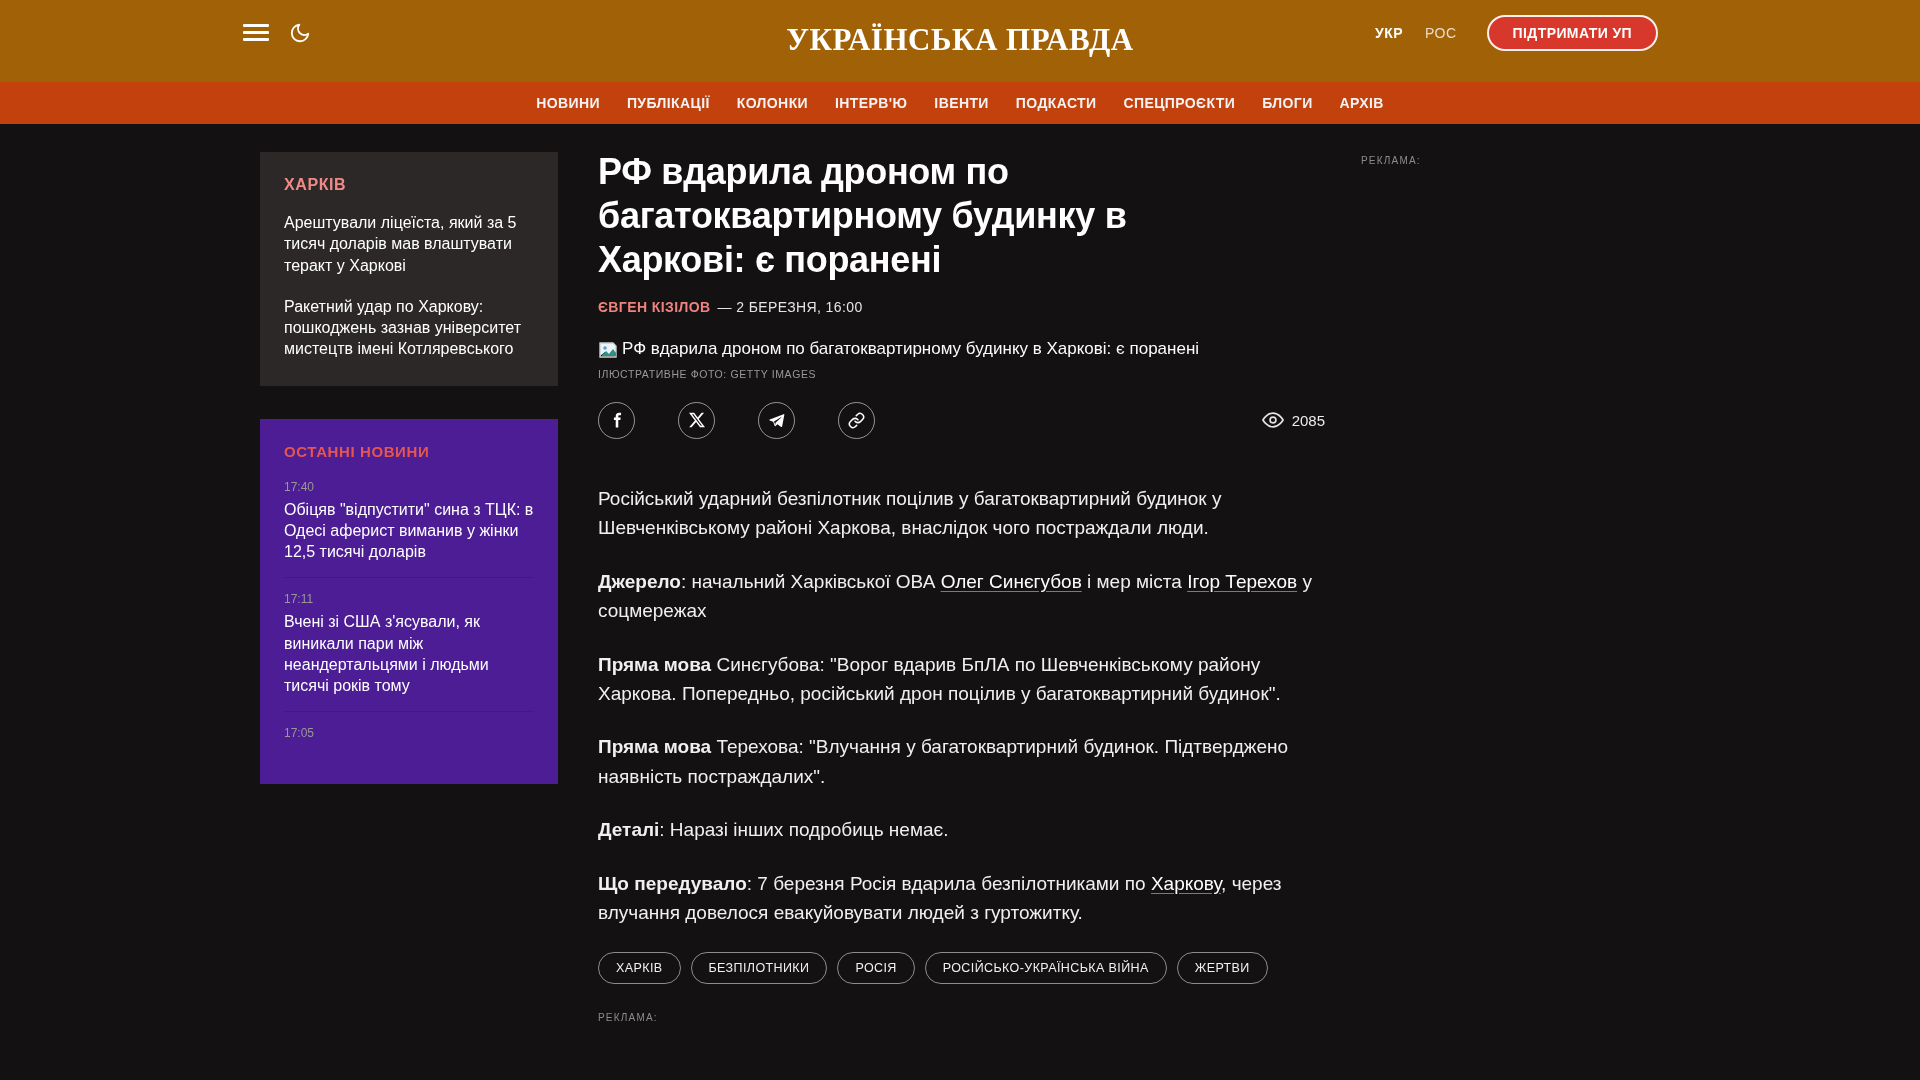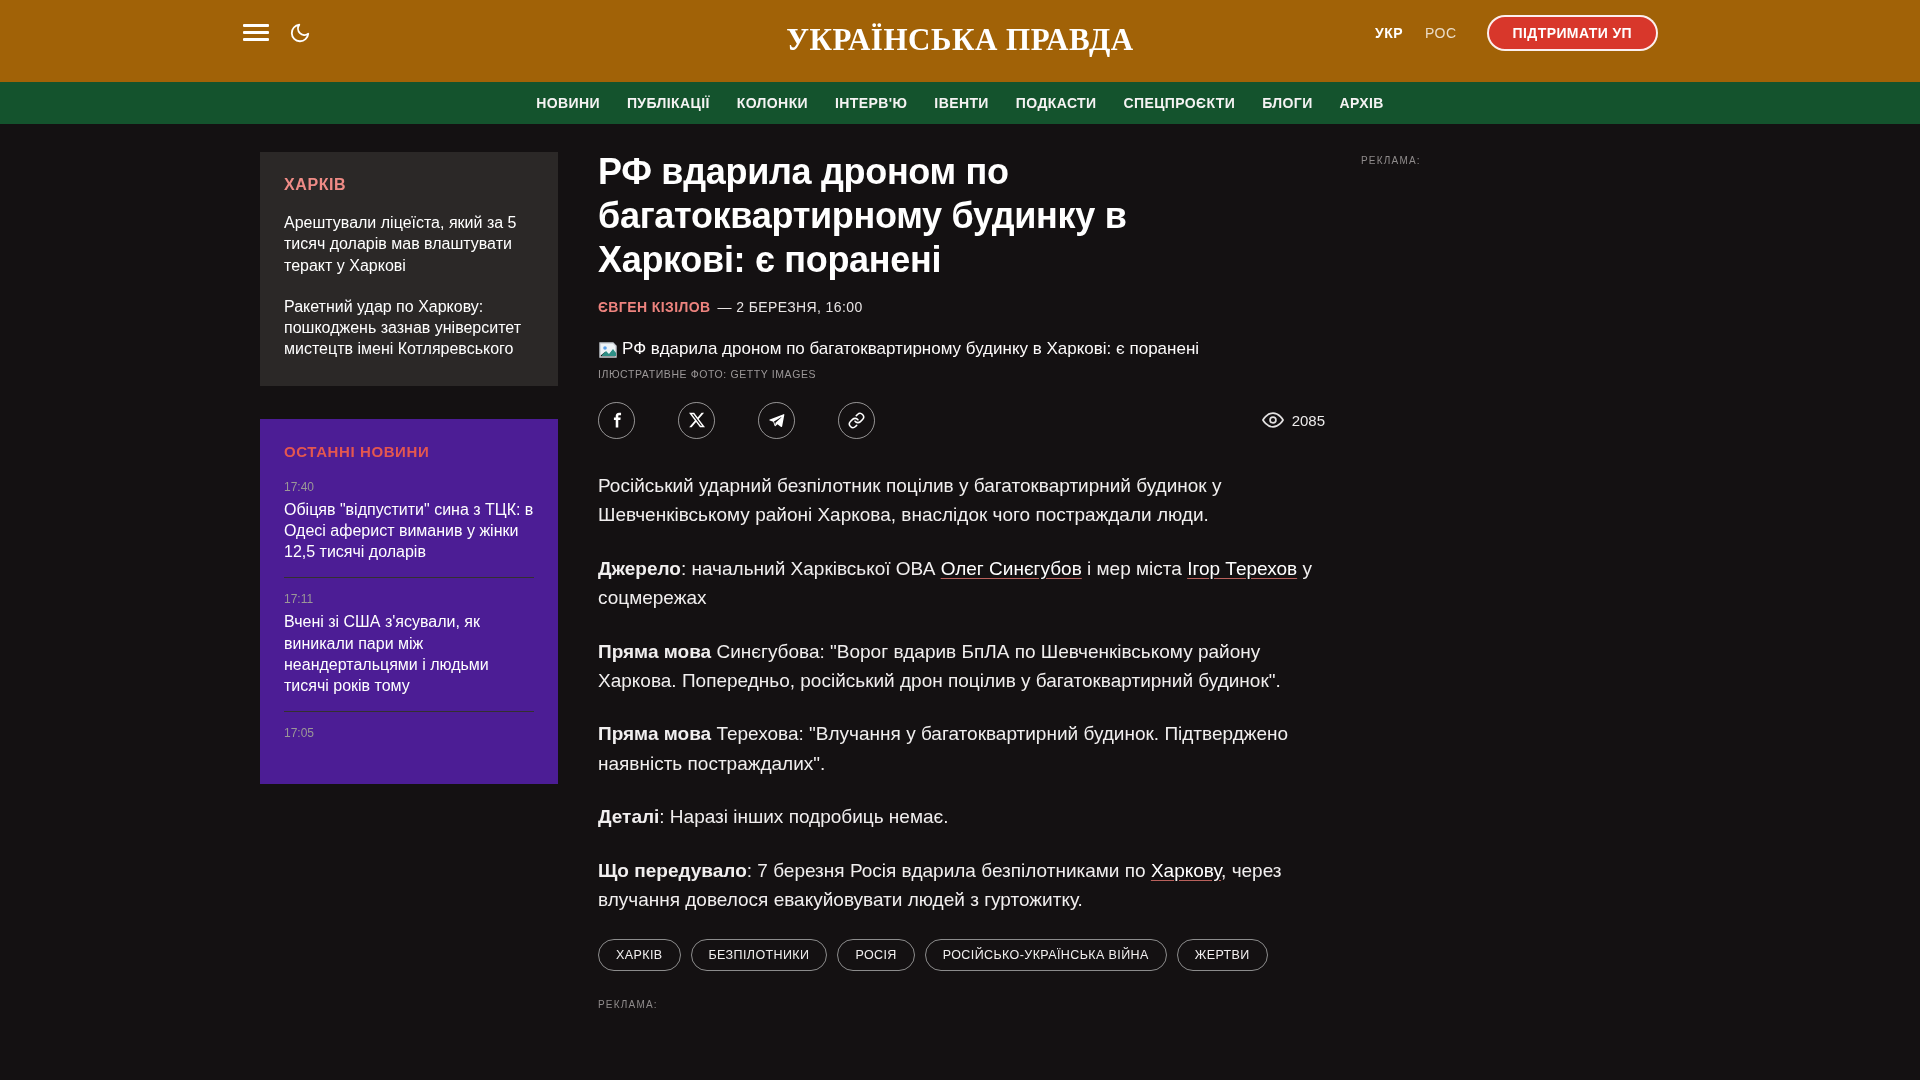--- a/index.html
+++ b/index.html
@@ -13,21 +13,21 @@
   .hamburger { width:26px; height:17px; display:flex; flex-direction:column; justify-content:space-between; }
   .hamburger span { display:block; height:3.2px; width:100%; background:#fff; border-radius:1px; }
   .logo { position:absolute; left:50%; top:50%; transform:translate(-50%,-52%); font-family:"Liberation Serif", serif; font-weight:700; font-size:31px; letter-spacing:0.5px; color:#fff; white-space:nowrap; cursor:pointer; }
   .topbar-right { position:absolute; right:262px; top:0; height:65px; display:flex; align-items:center; gap:22px; }
   .lang { font-size:14px; letter-spacing:0.5px; cursor:pointer; }
   .lang.active { font-weight:700; color:#fff; }
   .lang.inactive { font-weight:400; color:rgba(255,255,255,0.78); }
   .support-btn { margin-left:8px; background:#D8372B; color:#fff; font-family:"Liberation Sans", sans-serif; font-weight:700; font-size:14px; letter-spacing:0.4px; border:2px solid rgba(255,255,255,0.92); border-radius:18px; padding:8px 24px; cursor:pointer; white-space:nowrap; }
 
   
-  .mainnav { height:42px; background:#14532d; display:flex; align-items:center; justify-content:center; gap:27px; }
+  .mainnav { height:42px; background:#c2410c; display:flex; align-items:center; justify-content:center; gap:27px; }
   .mainnav a { color:#f5f3f3; font-size:14px; font-weight:700; letter-spacing:0.4px; text-decoration:none; cursor:pointer; white-space:nowrap; }
 
   
   .content { display:flex; align-items:flex-start; padding-left:260px; }
   .sidebar { width:298px; flex:0 0 298px; margin-right:40px; }
   .main-col { width:727px; flex:0 0 727px; margin-right:36px; }
   .right-rail { flex:1 1 auto; padding-top:31px; }
 
   
   .side-box { padding:24px; }
@@ -48,21 +48,21 @@
   .byline { margin-top:17px; font-size:14px; letter-spacing:0.4px; display:flex; align-items:baseline; gap:7px; }
   .byline .author { color:#ED837E; font-weight:700; text-decoration:none; cursor:pointer; }
   .byline .date { color:#e8e4e4; }
   .img-row { margin-top:23px; display:flex; align-items:flex-start; gap:4px; }
   .img-row .alt-text { font-size:17px; color:#fdfbfb; line-height:1.3; }
   .caption { margin-top:8px; font-size:10.5px; letter-spacing:0.6px; color:#9c9898; text-transform:uppercase; }
   .share-row { margin-top:22px; display:flex; align-items:center;gap:34px; }
   .share-btn { width:37px; height:37px; border-radius:50%; border:1px solid rgba(255,255,255,0.55); background:none; display:flex; align-items:center; justify-content:center; cursor:pointer; margin-right:9px; color:#fff; }
   .share-btn svg { display:block; }
   .views { margin-left:auto; display:flex; align-items:center; gap:8px; color:#eceaea; font-size:15px; }
-  .body-text { margin-top:32px; }
+  .body-text { margin-top:45px; }
   .body-text p { font-size:19px; line-height:1.55; color:#f1efef; margin-bottom:24px; }
   .body-text b { font-weight:700; }
   .body-text a { color:#fff; text-decoration:underline; text-decoration-color:#b9615c; text-underline-offset:3px; cursor:pointer; }
   .tags { display:flex; flex-wrap:wrap; gap:10px; margin-top:8px; }
   .tag { border:1px solid #8c8c8c; border-radius:17px; padding:8px 17px; font-size:12.5px; letter-spacing:0.4px; color:#f2f0f0; text-decoration:none; cursor:pointer; white-space:nowrap; }
   .ad-label { font-size:10px; letter-spacing:1.2px; color:#8f8b8b; text-transform:uppercase; }
   .ad-bottom { margin-top:28px; }
 </style>
 </head>
 <body>

